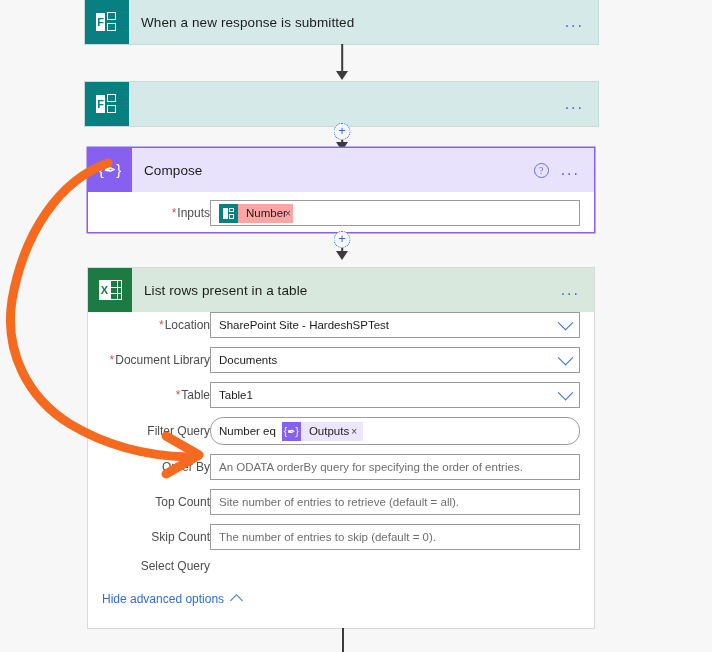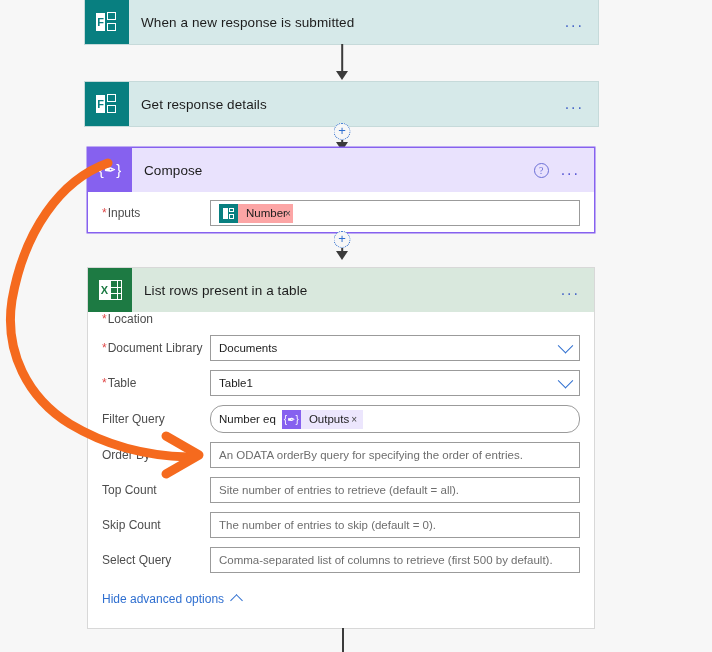--- a/index.html
+++ b/index.html
@@ -146,20 +146,21 @@
     display: flex;
     align-items: center;
     margin-bottom: 9px;
   }
   .row-label {
     width: 108px;
     flex: 0 0 108px;
     font-size: 12px;
     color: #4d4d4d;
     white-space: nowrap;
+    text-align: right;
   }
   .req { color: #e04a4a; margin-right: 1px; }
   .field {
     flex: 1;
     height: 26px;
     border: 1px solid #9b9b9b;
     background: #fff;
     display: flex;
     align-items: center;
     padding: 0 8px;
@@ -326,21 +327,20 @@
 
   <div class="card forms-card" style="left:85px; top:82px; width:513px; height:44px;">
     <div class="card-head">
       <div class="card-icon">
         <div class="ico-forms">
           <div class="f-left">F</div>
             <div class="f-dot"></div>
             <div class="f-sq"></div>
         </div>
       </div>
-      <div class="card-title">Get response details</div>
       <div class="head-actions">
         <div class="ellipsis">...</div>
       </div>
     </div>
   </div>
 
   <div class="conn" style="left:312px; top:126px; width:60px; height:26px;">
     <div class="conn-line" style="top:0; height:12px;"></div>
     <div class="plus-btn" style="top:-3px;">+</div>
     <div class="conn-line" style="top:14px; height:5px;"></div>
@@ -402,20 +402,24 @@
         <div class="ellipsis">...</div>
       </div>
     </div>
 
     <div class="rows" style="padding-top:0;">
 
       <div class="row">
         <div class="row-label">
           <span class="req">*</span><span>Location</span>
         </div>
+        <div class="field">
+          <span>SharePoint Site - HardeshSPTest</span>
+          <span class="chev"></span>
+        </div>
       </div>
 
       <div class="row">
         <div class="row-label">
           <span class="req">*</span><span>Document Library</span>
         </div>
         <div class="field">
           <span>Documents</span>
           <span class="chev"></span>
         </div>
@@ -470,23 +474,20 @@
         </div>
         <div class="field ph">
           <span>The number of entries to skip (default = 0).</span>
         </div>
       </div>
 
       <div class="row">
         <div class="row-label">
           <span>Select Query</span>
         </div>
-        <div class="field ph">
-          <span>Comma-separated list of columns to retrieve (first 500 by default).</span>
-        </div>
       </div>
     </div>
 
     <div class="adv-link">
       <span>Hide advanced options</span>
       <span class="chev-up"></span>
     </div>
   </div>
 
   <div class="tail-line" style="top:628px; height:24px;"></div>

